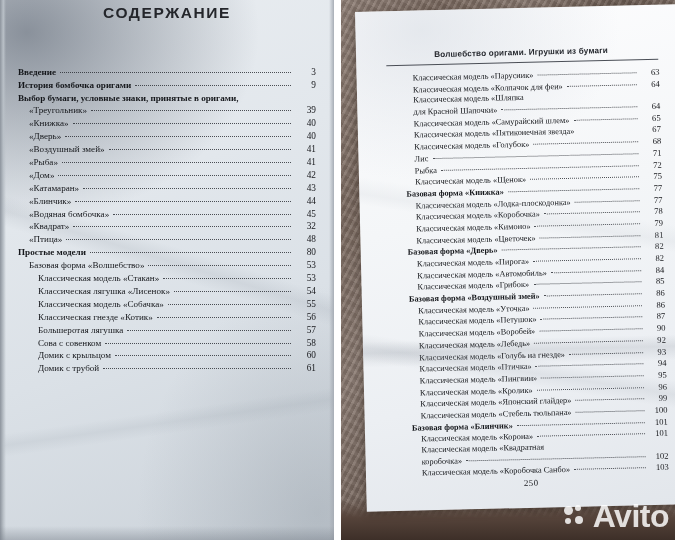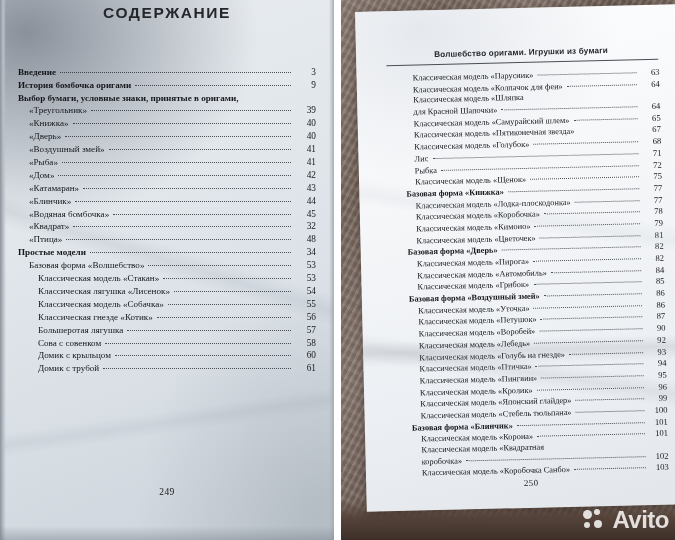--- a/index.html
+++ b/index.html
@@ -250,21 +250,21 @@
     right: 6px;
     bottom: 8px;
     display: flex;
     align-items: center;
     gap: 3px;
     z-index: 30;
     opacity: 0.88;
   }
   #watermark .wm-text {
     font-family: "Liberation Sans", sans-serif;
-    font-size: 24px;
+    font-size: 32px;
     font-weight: 700;
     color: rgba(255,255,255,0.95);
     letter-spacing: -0.5px;
     line-height: 1;
   }
   .wm-dots { width: 26px; height: 22px; position: relative; }
   .wm-dots i {
     position: absolute;
     border-radius: 50%;
     background: rgba(255,255,255,0.95);
@@ -356,21 +356,21 @@
             <span class="toc-page">32</span>
           </div>
           <div class="toc-row ind-1">
             <span class="toc-label">«Птица»</span>
             <span class="toc-dots"></span>
             <span class="toc-page">48</span>
           </div>
           <div class="toc-row ind-0 bold">
             <span class="toc-label">Простые модели</span>
             <span class="toc-dots"></span>
-            <span class="toc-page">34</span>
+            <span class="toc-page">80</span>
           </div>
           <div class="toc-row ind-1">
             <span class="toc-label">Базовая форма «Волшебство»</span>
             <span class="toc-dots"></span>
             <span class="toc-page">53</span>
           </div>
           <div class="toc-row ind-2">
             <span class="toc-label">Классическая модель «Стакан»</span>
             <span class="toc-dots"></span>
             <span class="toc-page">53</span>
@@ -405,23 +405,20 @@
             <span class="toc-dots"></span>
             <span class="toc-page">60</span>
           </div>
           <div class="toc-row ind-2">
             <span class="toc-label">Домик с трубой</span>
             <span class="toc-dots"></span>
             <span class="toc-page">61</span>
           </div>
         </div>
 
-      <div id="left-folio">
-        <div class="folio">249</div>
-      </div>
     </div>
   </div>
 
   <div class="divider"></div>
 
   <div class="photo" id="photo-right">
     <div id="right-bg"></div>
     <div id="right-bg-dark"></div>
 
     <div id="right-page">

